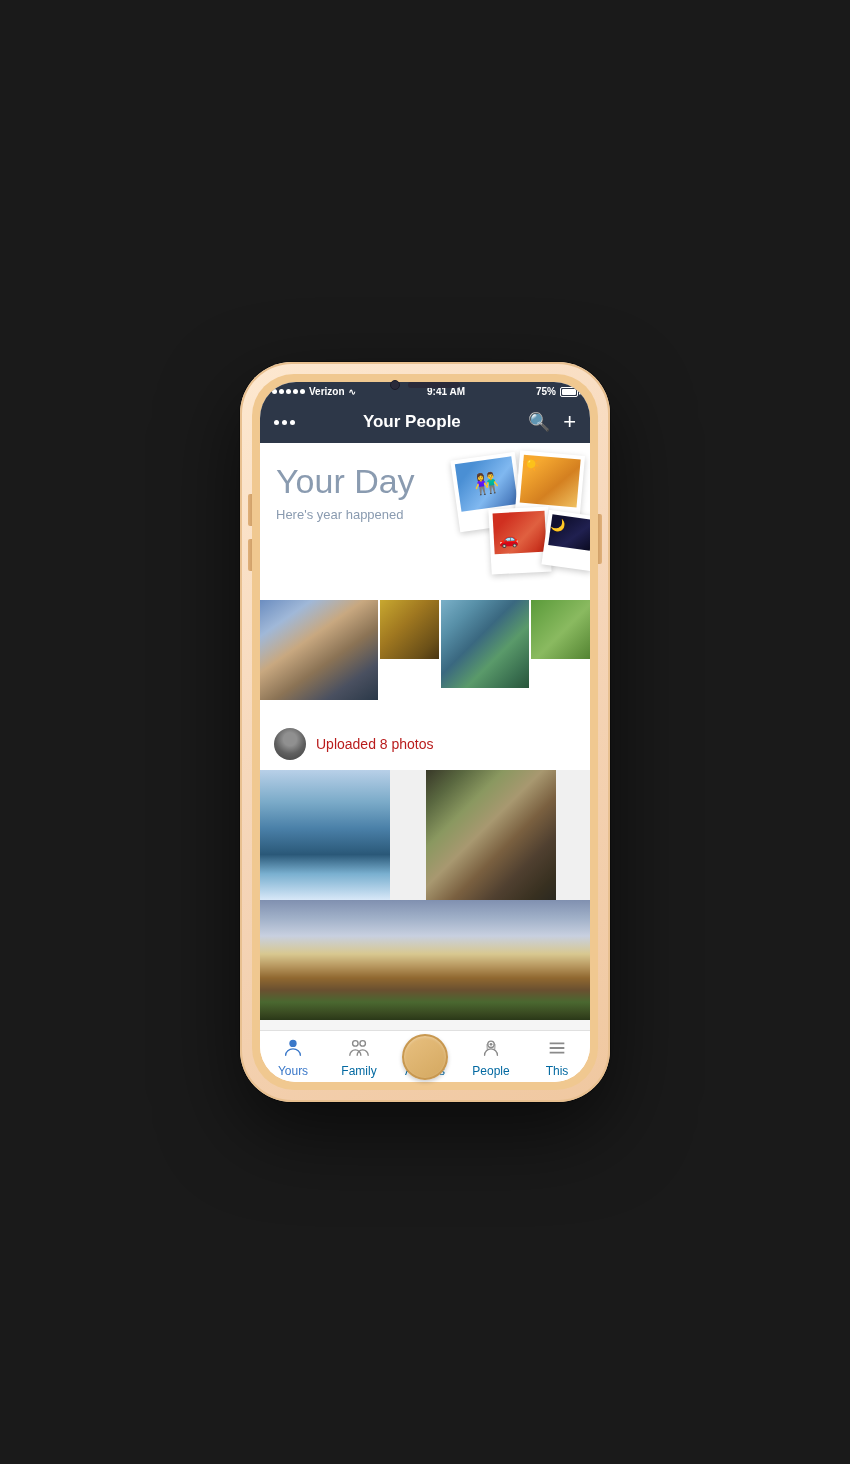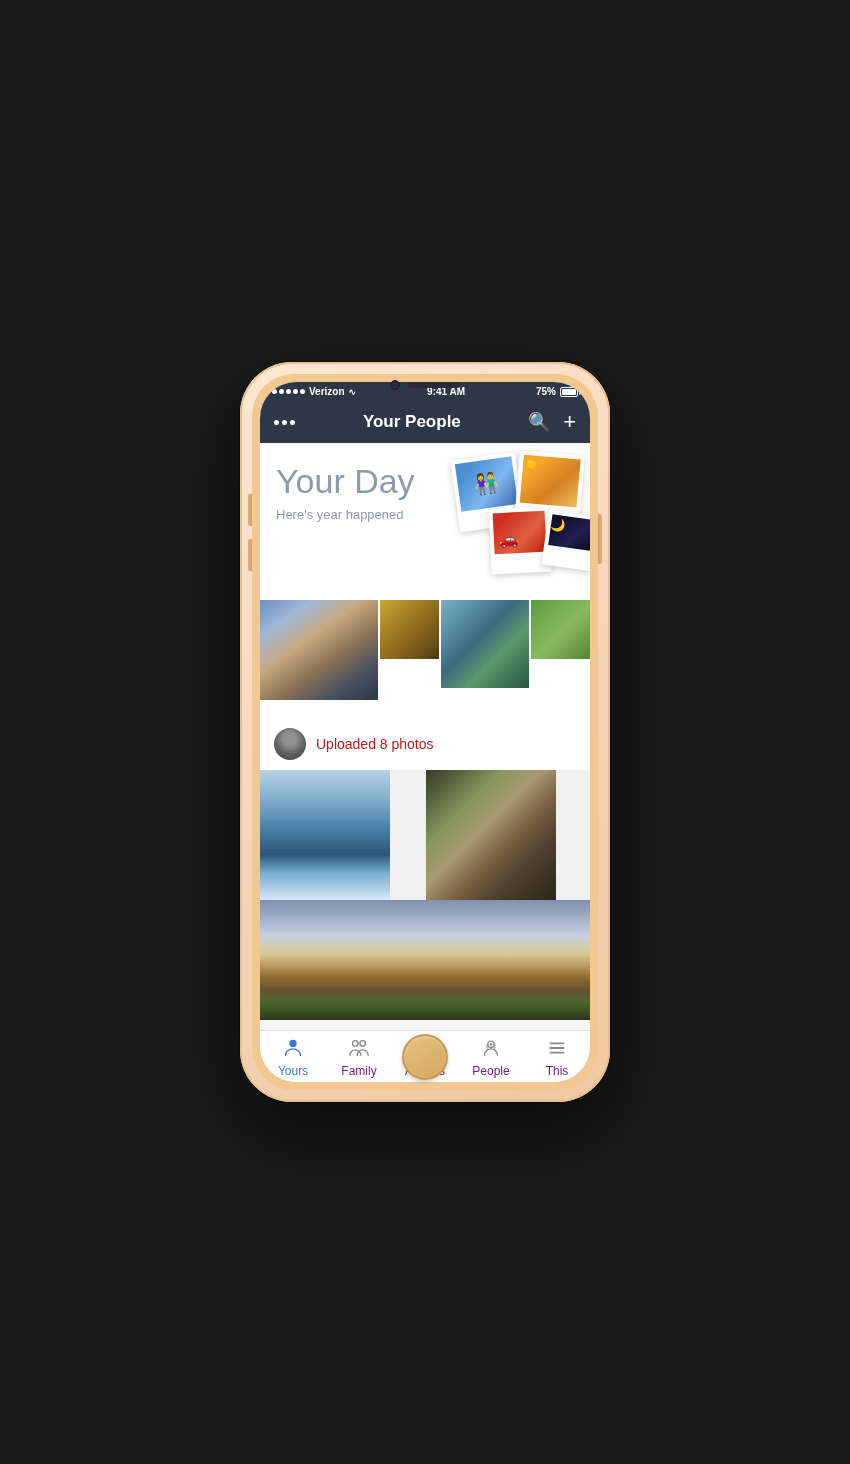--- a/index.html
+++ b/index.html
@@ -456,21 +456,21 @@
     .tab-label {
       font-size: 12px;
       font-weight: 500;
     }
 
     .tab-active {
       color: #3a78c9;
     }
 
     .tab-inactive {
-      color: #701a75;
+      color: #0369a1;
     }
 
     
     .pol-inner-1 {
       background: linear-gradient(135deg, #4a8fd4 20%, #80b8f0 60%, #3a6ab0 100%);
       width: 100%;
       height: calc(100% - 8px);
       display: flex;
       align-items: center;
       justify-content: center;

